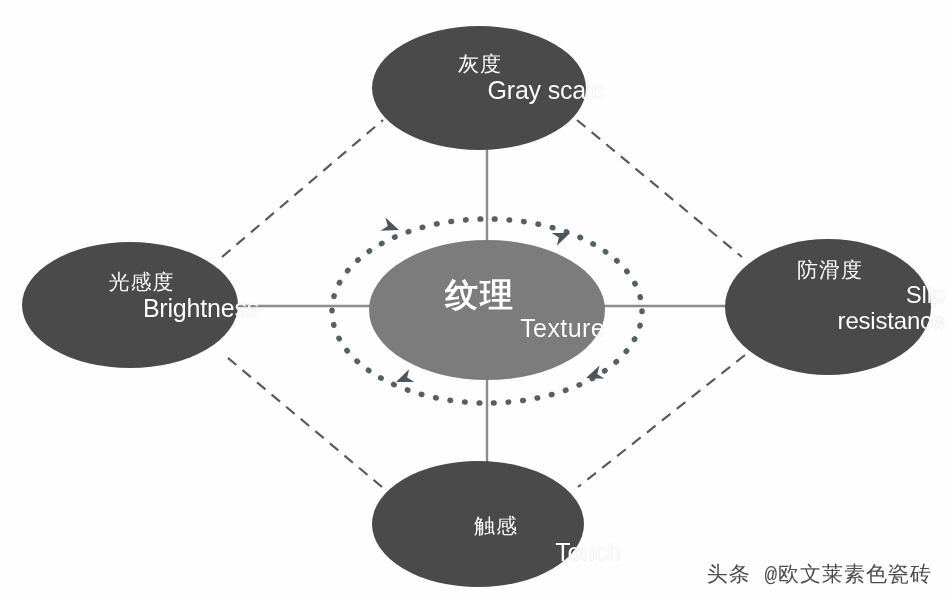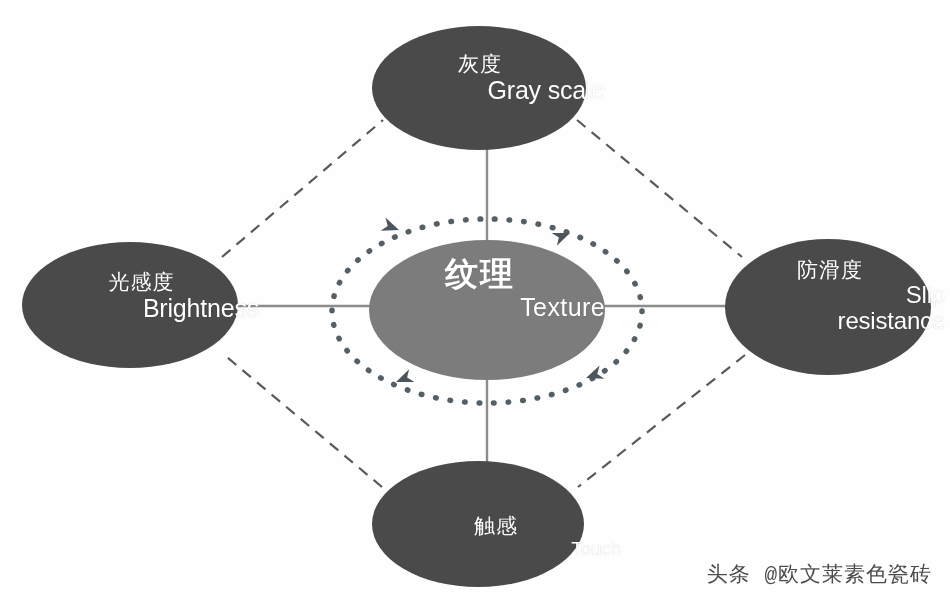--- a/index.html
+++ b/index.html
@@ -54,23 +54,23 @@
   }
   #label-center .en {
     font-size: 25px;
     font-weight: 400;
     letter-spacing: 0.4px;
   }
   #label-top { left: 355px; top: 52px; width: 250px; }
   #label-left { left: 24px; top: 270px; width: 235px; }
   #label-right { left: 715px; top: 258px; width: 230px; }
   #label-bottom { left: 371px; top: 470px; width: 250px; margin-top: 44px; }
-  #label-center { left: 355px; top: 256px; width: 250px; }
+  #label-center { left: 355px; top: 277px; width: 250px; }
   #label-right .en { font-size: 24px; }
-  #label-bottom .en { font-size: 19px; }
+  #label-bottom .en { font-size: 25px; }
   #watermark {
     position: absolute;
     right: 18px;
     bottom: 12px;
     font-size: 21px;
     color: #3c3c3c;
     font-family: Liberation Mono, monospace;
     letter-spacing: 1px;
     white-space: nowrap;
     opacity: 0.92;

